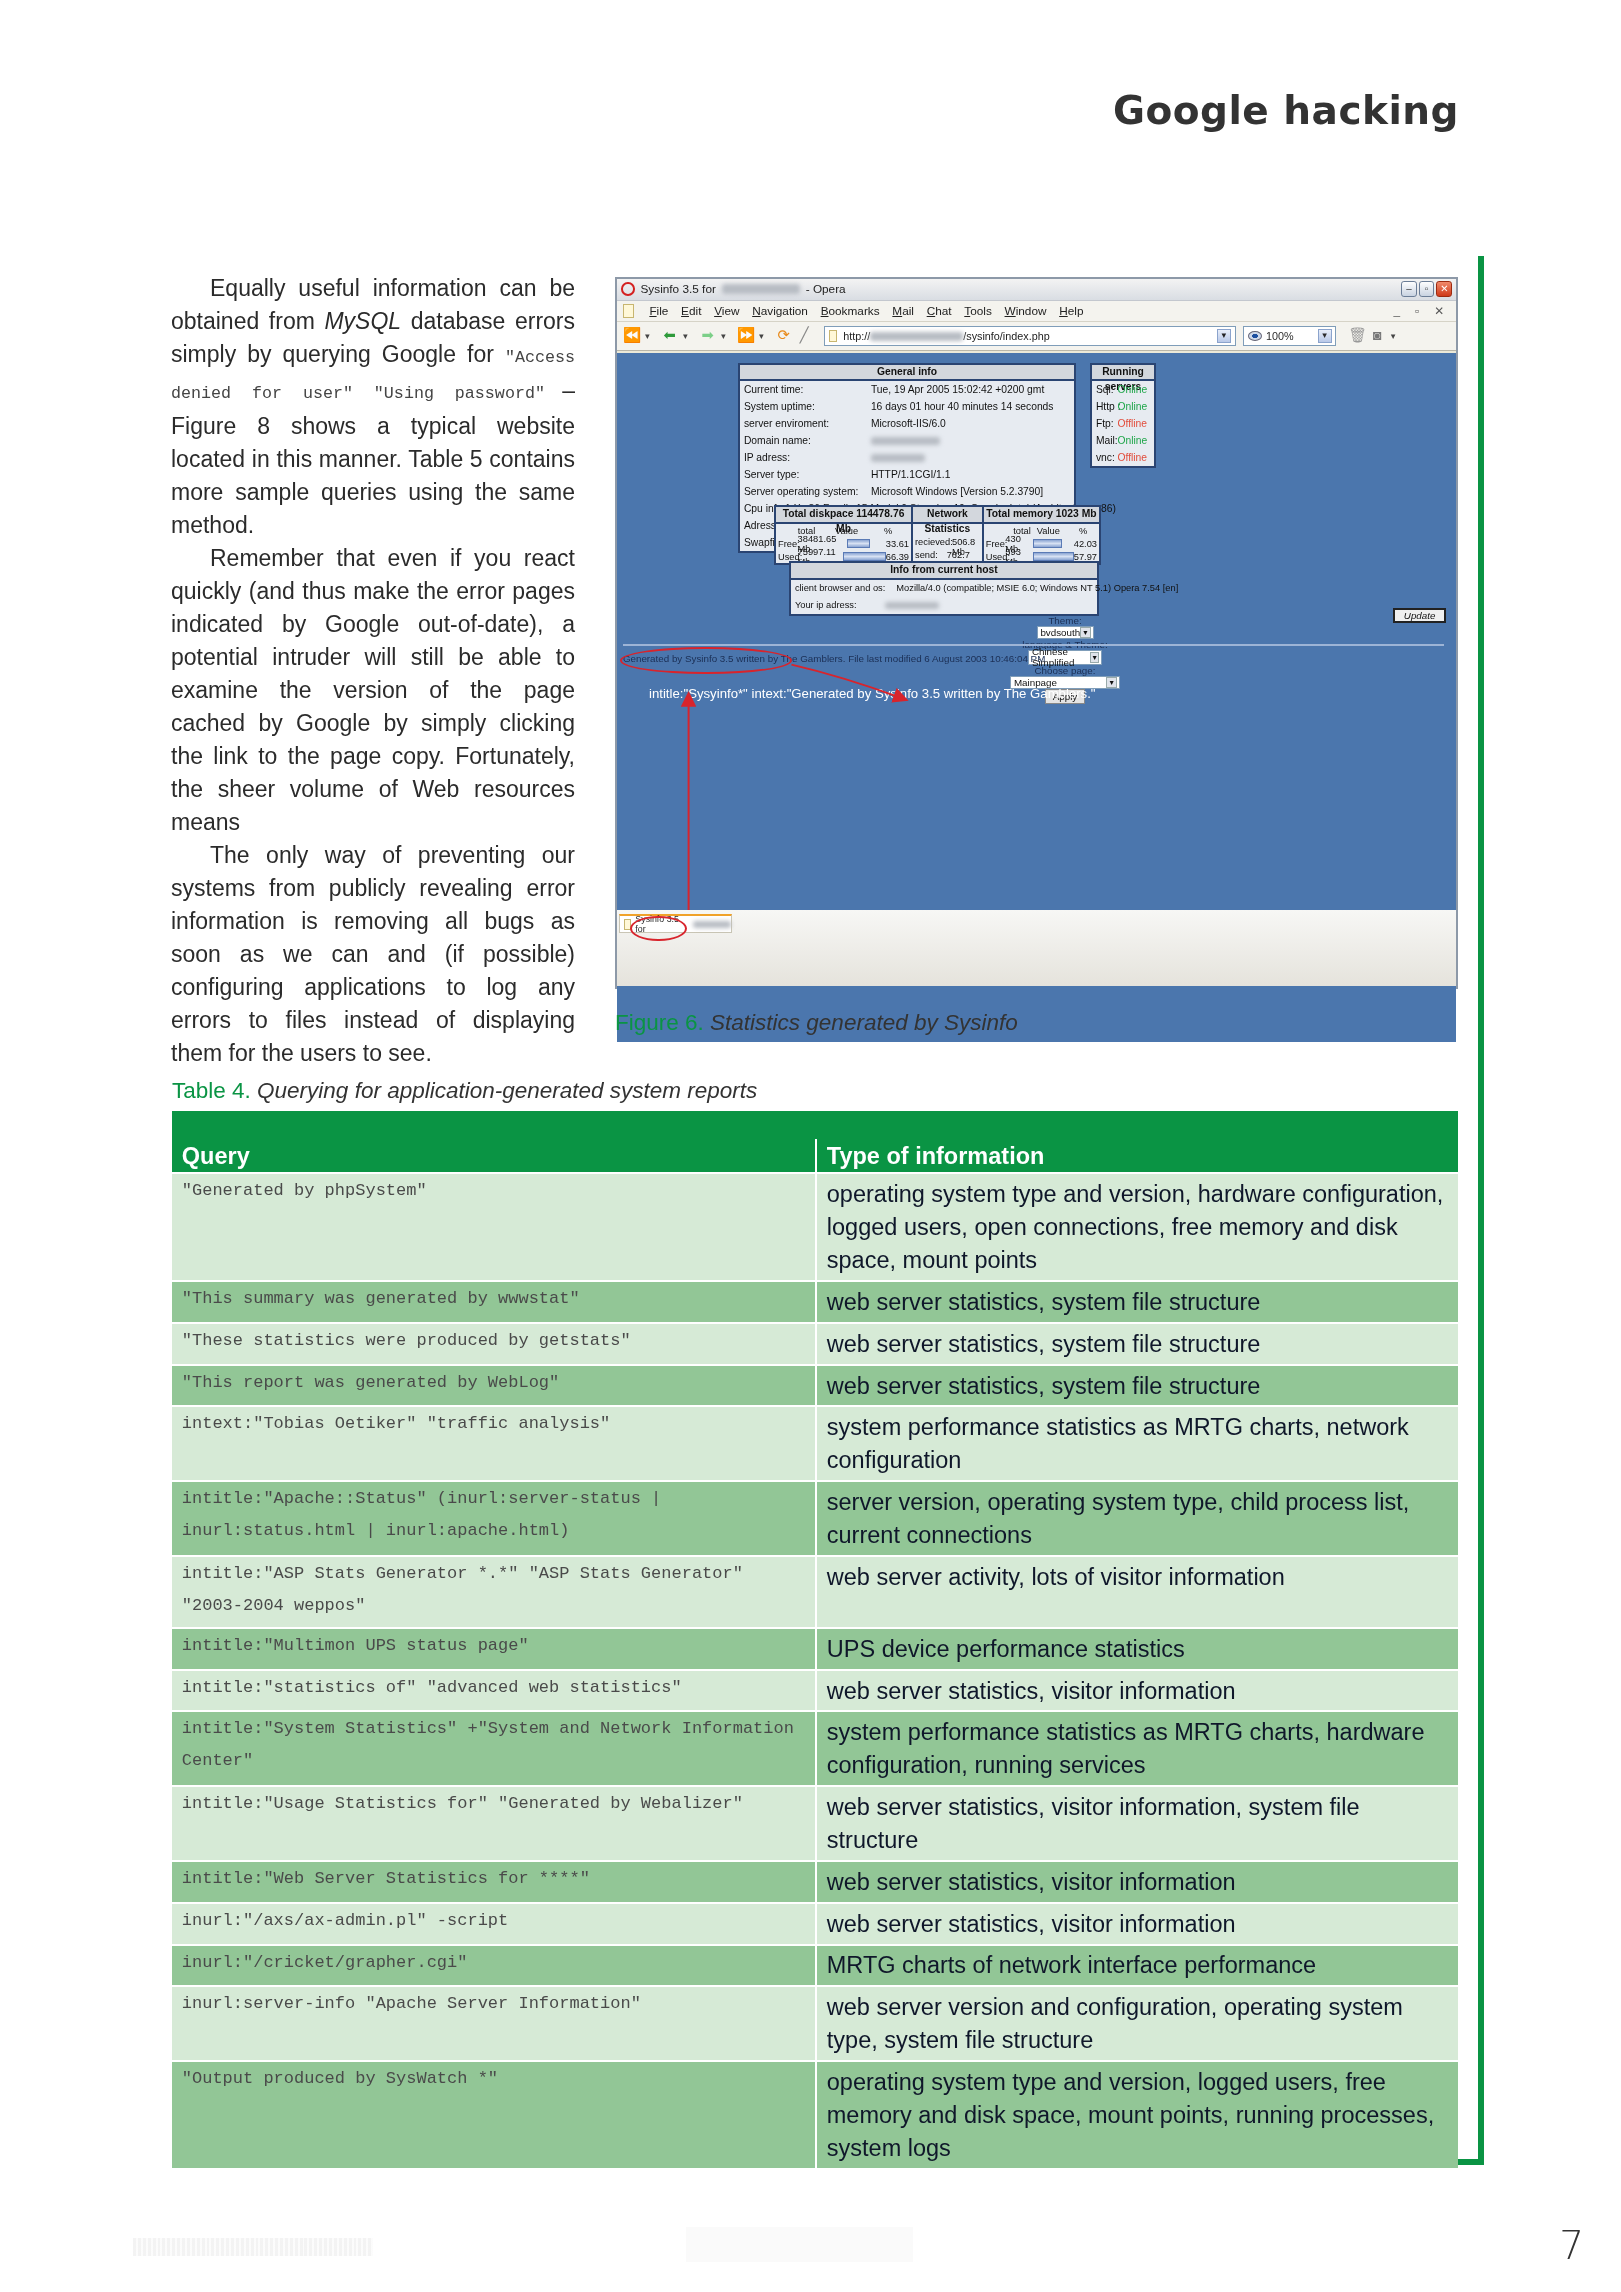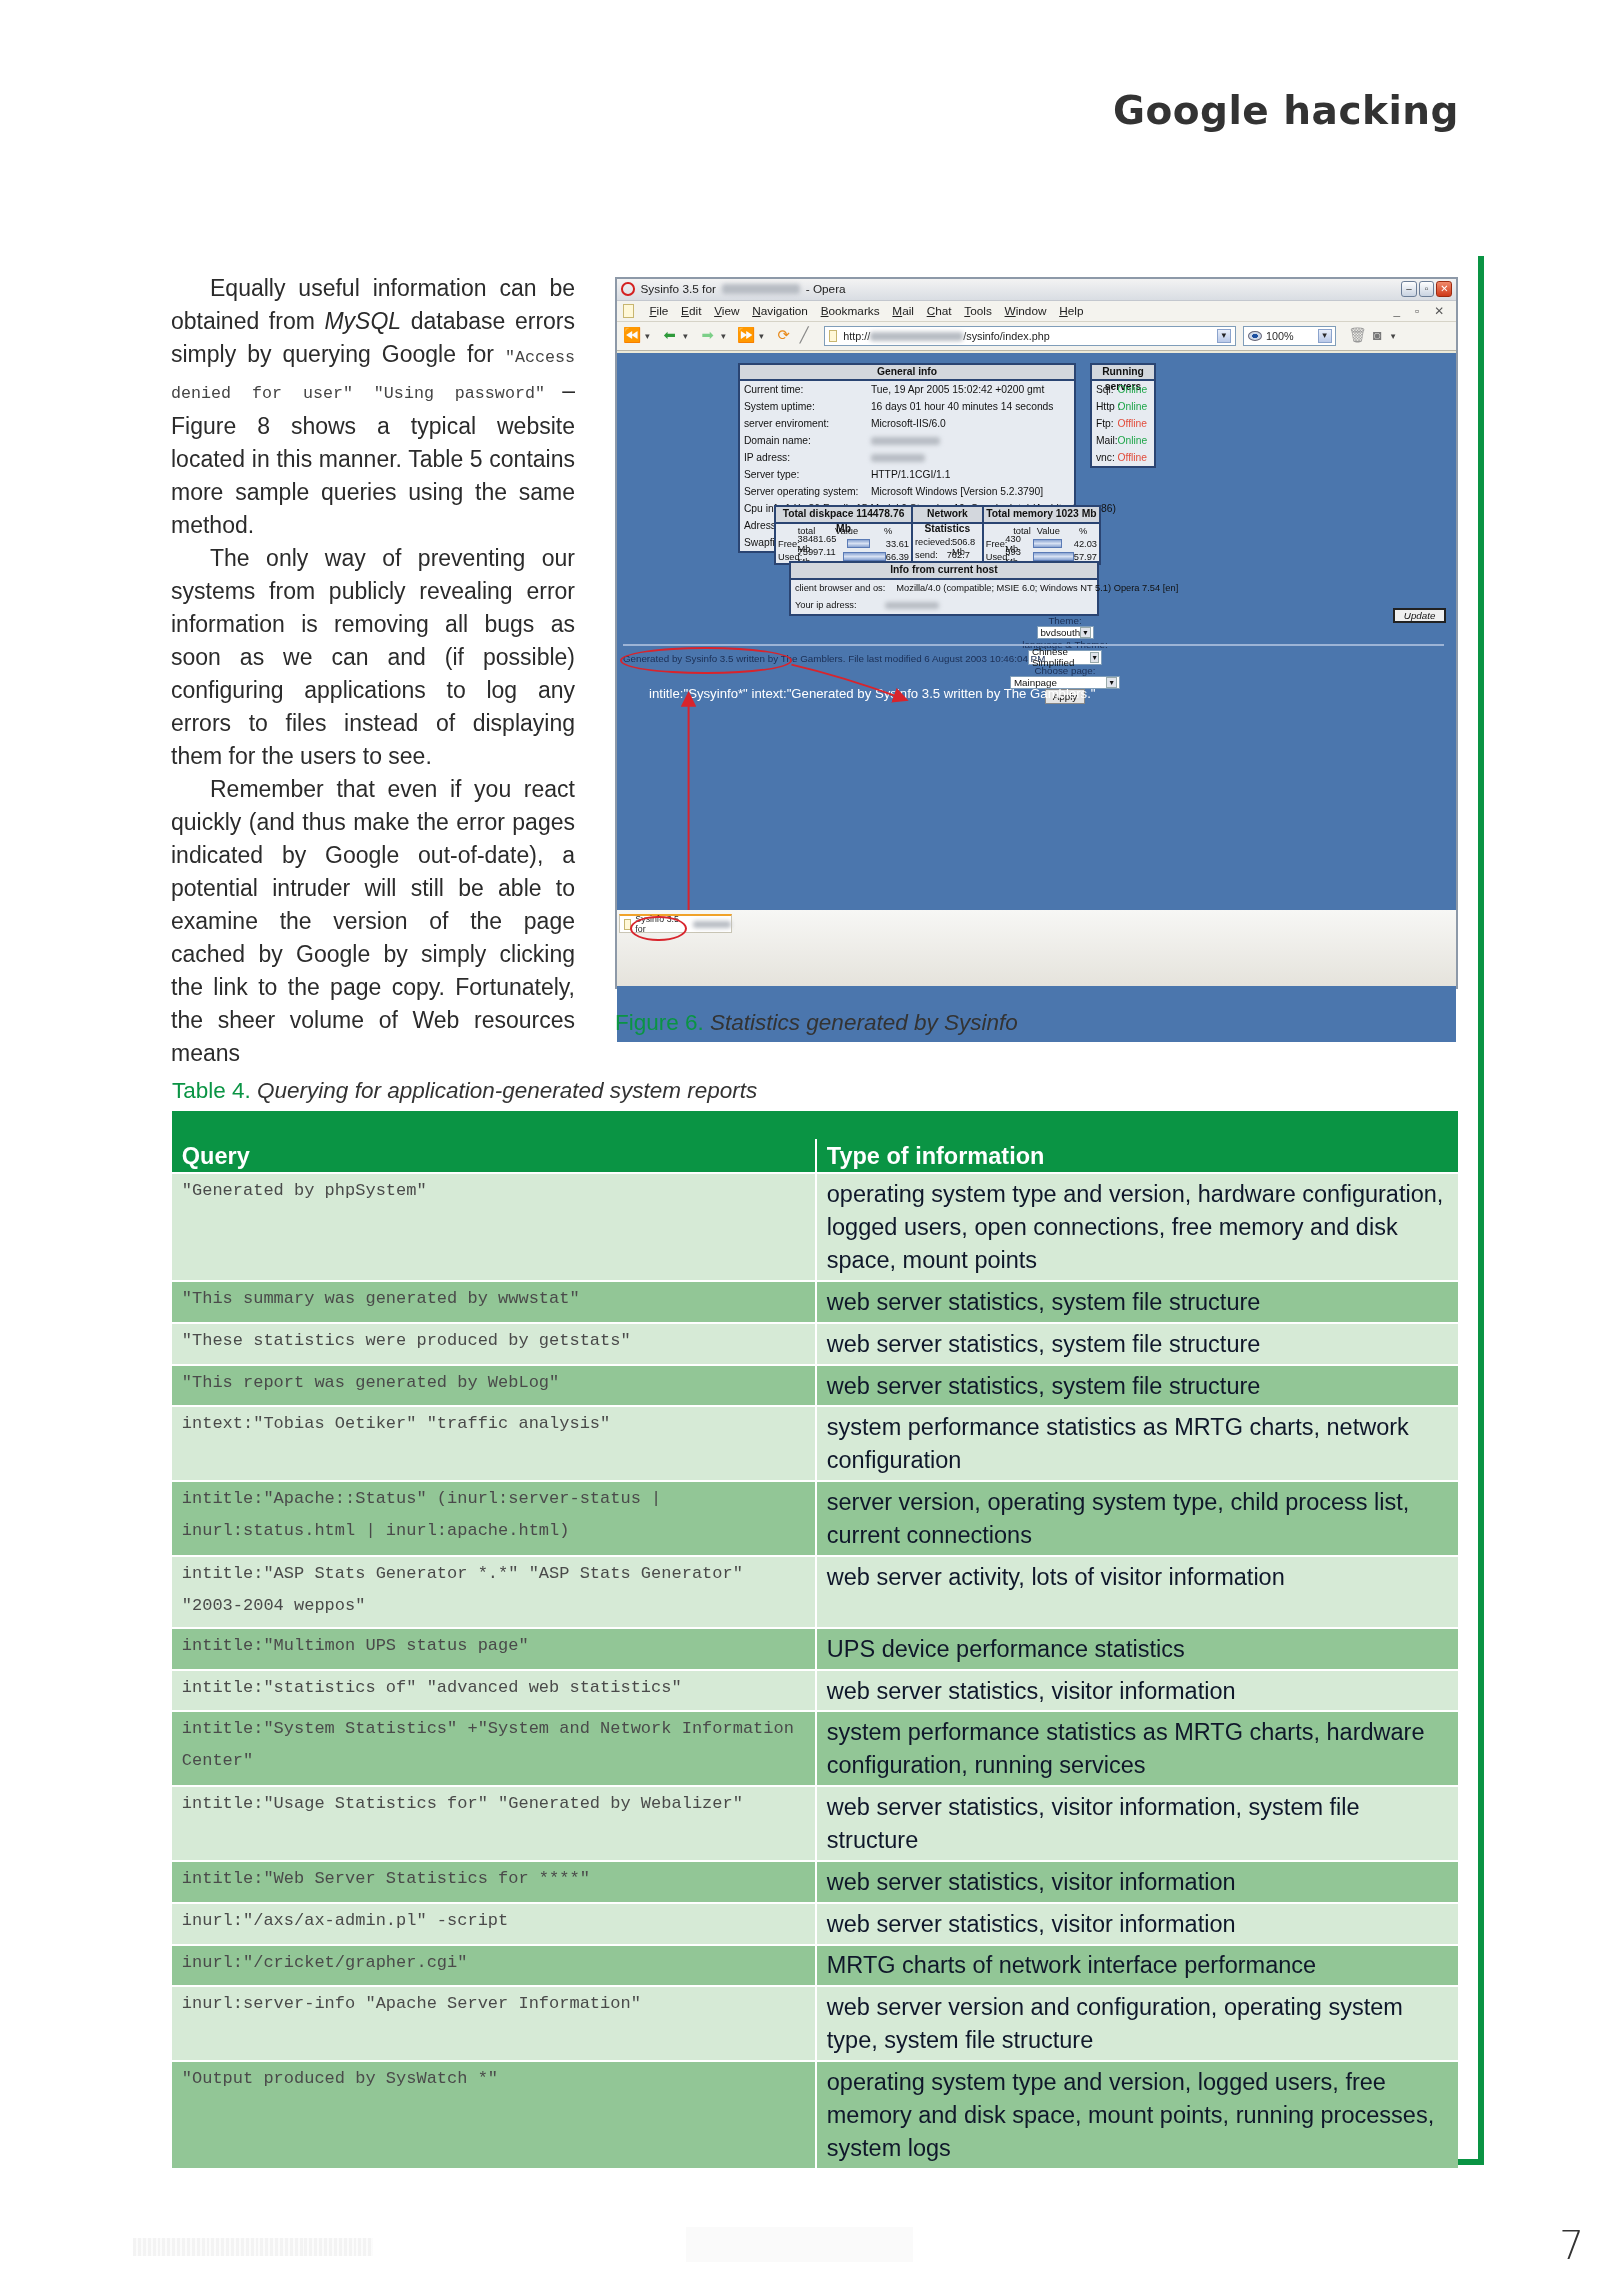--- a/index.html
+++ b/index.html
@@ -122,22 +122,22 @@
 </head>
 <body>
 
 <div class="section-title">Google hacking</div>
 
 <div class="frame-right"></div>
 <div class="frame-bottom"></div>
 
 <div class="body-col">
   <p><span>Equally useful information can be obtained from </span><em>MySQL</em><span> database errors simply by querying Google for </span><span class="mono">"Access denied for user" "Using password"</span><span> – Figure 8 shows a typical website located in this manner. Table 5 contains more sample queries using the same method.</span></p>
+  <p>Remember that even if you react quickly (and thus make the error pages indicated by Google out-of-date), a potential intruder will still be able to examine the version of the page cached by Google by simply clicking the link to the page copy. Fortunately, the sheer volume of Web resources means</p>
   <p>The only way of preventing our systems from publicly revealing error information is removing all bugs as soon as we can and (if possible) configuring applications to log any errors to files instead of displaying them for the users to see.</p>
-  <p>Remember that even if you react quickly (and thus make the error pages indicated by Google out-of-date), a potential intruder will still be able to examine the version of the page cached by Google by simply clicking the link to the page copy. Fortunately, the sheer volume of Web resources means</p>
 </div>
 
 <div class="fig">
   <div class="titlebar">
     <span class="opera-icon"></span>
     <span>Sysinfo 3.5 for</span>
     <span class="blur" style="width:78px;height:9.8px;margin:0 5.9px;"></span>
     <span>- Opera</span>
     <div class="win-btns">
       <span class="win-btn">–</span>

